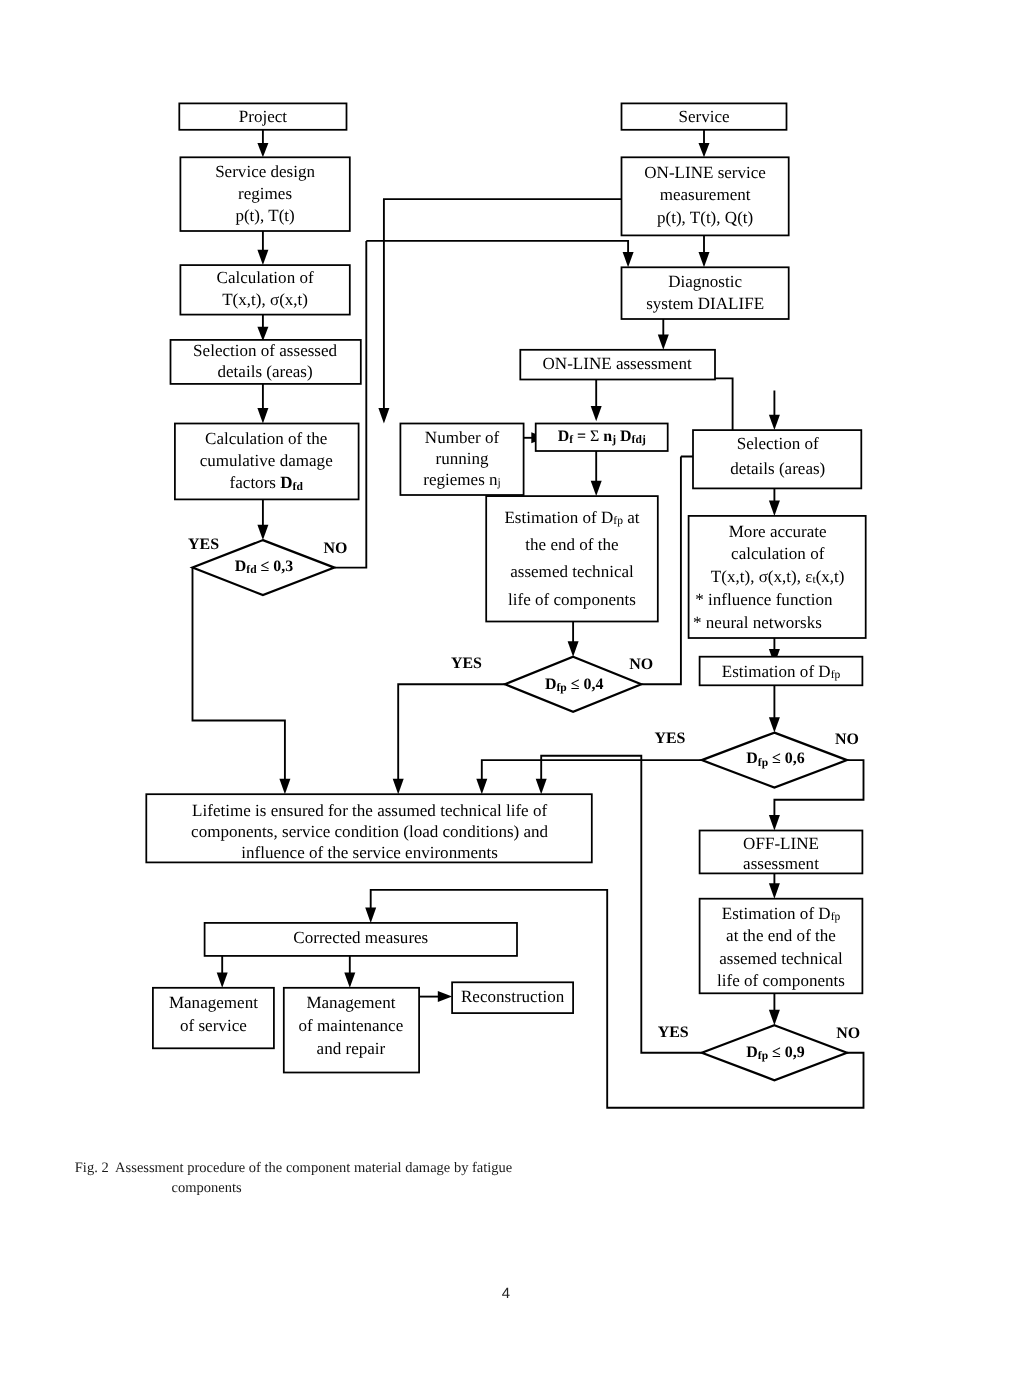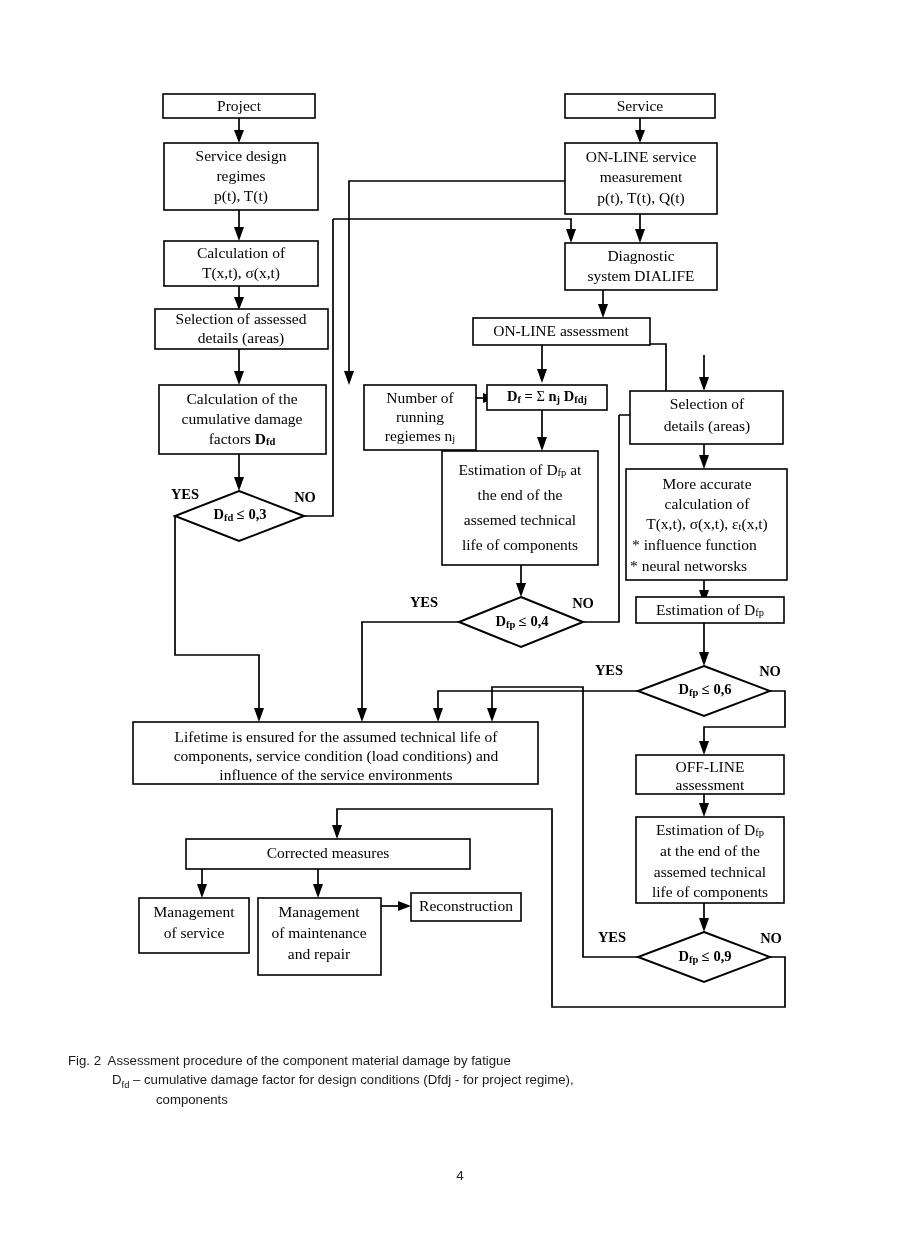--- a/index.html
+++ b/index.html
@@ -79,21 +79,21 @@
   }
   svg.flow tspan.bld {
     font-weight: bold;
   }
   
   #caption-block {
     position: absolute;
     left: 68px;
     top: 1052px;
     width: 820px;
-    font-family: Liberation Sans, sans-serif;
+    font-family: Liberation Serif, serif;
     font-size: 13.2px;
     line-height: 1.42;
     color: #1a1a1a;
   }
   #caption-block .cap-line1 {
     margin: 0;
     white-space: pre;
   }
   #caption-block .cap-line {
     margin: 0 0 0 44px;
@@ -437,17 +437,16 @@
     <text class="dec" x="705" y="958"><tspan>D</tspan><tspan class="sub">fp</tspan><tspan> ≤ 0,9</tspan></text>
   </g>
   <text class="yn" x="612" y="939">YES</text>
   <text class="yn" x="771" y="940">NO</text>
 
 </svg>
 </div>
 
 <div id="caption-block">
   <p class="cap-line1"><span>Fig. 2</span>  <span>Assessment procedure of the component material damage by fatigue</span></p>
-  <p class="cap-line">D<sub>fd</sub> <span>– cumulative damage factor for design conditions (Dfdj - for project regime),</span></p>
   <p class="cap-cont">components</p>
 </div>
 
 <div id="page-number">4</div>
 
 </body></html>

